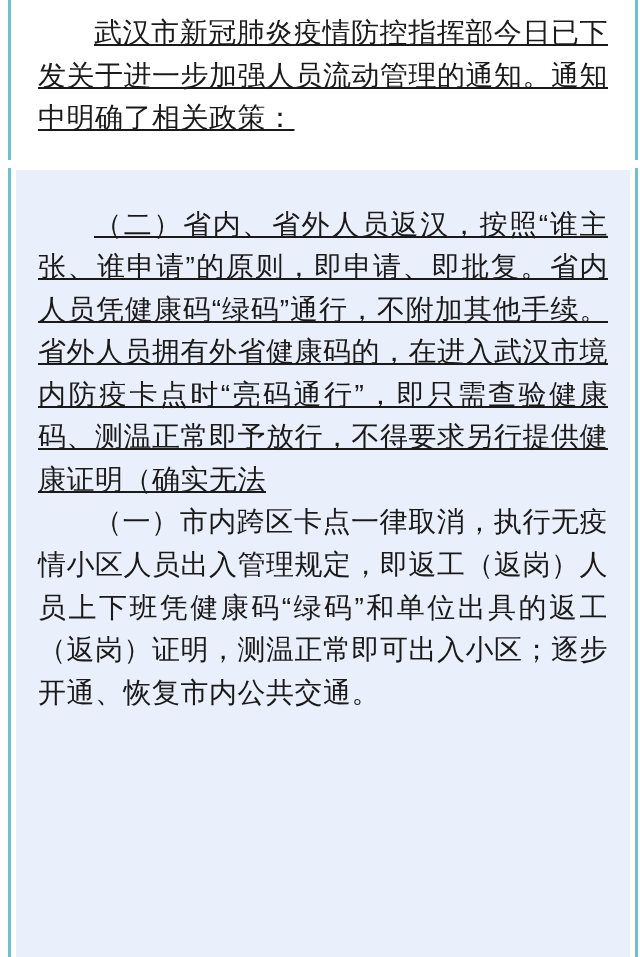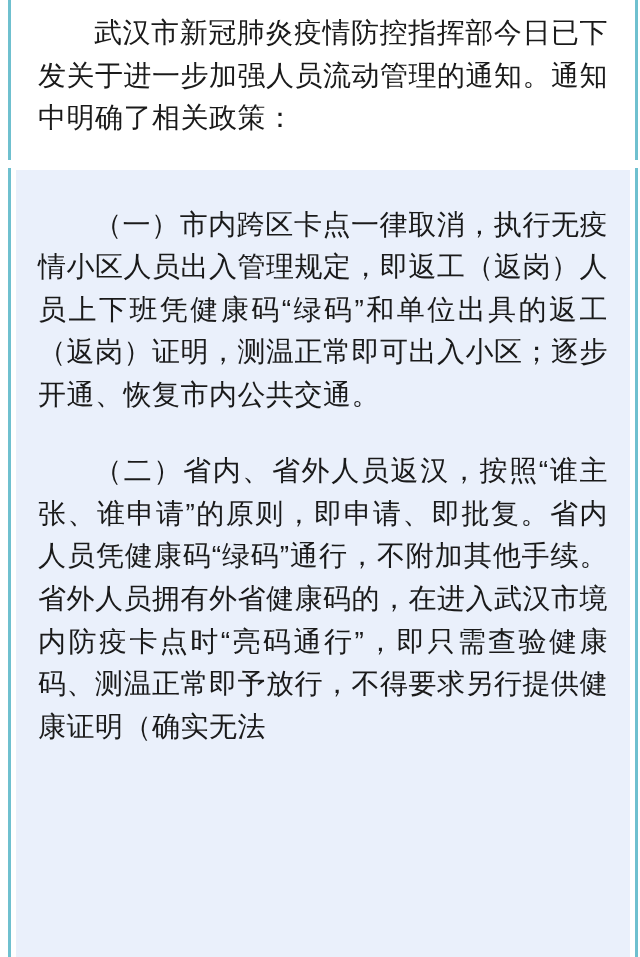--- a/index.html
+++ b/index.html
@@ -93,20 +93,21 @@
     font-family: "Liberation Sans", sans-serif;
     font-size: 28px;
     line-height: 1.52;
     color: #1a1a1a;
     letter-spacing: 0.5px;
     text-align: justify;
     text-justify: inter-ideograph;
   }
   p.para.last {
     margin-bottom: 0;
+    text-decoration: underline;
   }
   .indent {
     text-indent: 2em;
   }
 </style>
 </head>
 <body>
 
 <div class="page">
 
@@ -120,18 +121,18 @@
     <div class="bar bottom"></div>
   </div>
 
   <div class="content">
 
     <div class="intro-block">
       <p class="para indent last">武汉市新冠肺炎疫情防控指挥部今日已下发关于进一步加强人员流动管理的通知。通知中明确了相关政策：</p>
     </div>
 
     <div class="highlight-block">
+      <p class="para indent last">（二）省内、省外人员返汉，按照“谁主张、谁申请”的原则，即申请、即批复。省内人员凭健康码“绿码”通行，不附加其他手续。省外人员拥有外省健康码的，在进入武汉市境内防疫卡点时“亮码通行”，即只需查验健康码、测温正常即予放行，不得要求另行提供健康证明（确实无法</p>
       <p class="para indent">（一）市内跨区卡点一律取消，执行无疫情小区人员出入管理规定，即返工（返岗）人员上下班凭健康码“绿码”和单位出具的返工（返岗）证明，测温正常即可出入小区；逐步开通、恢复市内公共交通。</p>
-      <p class="para indent last">（二）省内、省外人员返汉，按照“谁主张、谁申请”的原则，即申请、即批复。省内人员凭健康码“绿码”通行，不附加其他手续。省外人员拥有外省健康码的，在进入武汉市境内防疫卡点时“亮码通行”，即只需查验健康码、测温正常即予放行，不得要求另行提供健康证明（确实无法</p>
     </div>
 
   </div>
 </div>
 
 </body></html>

